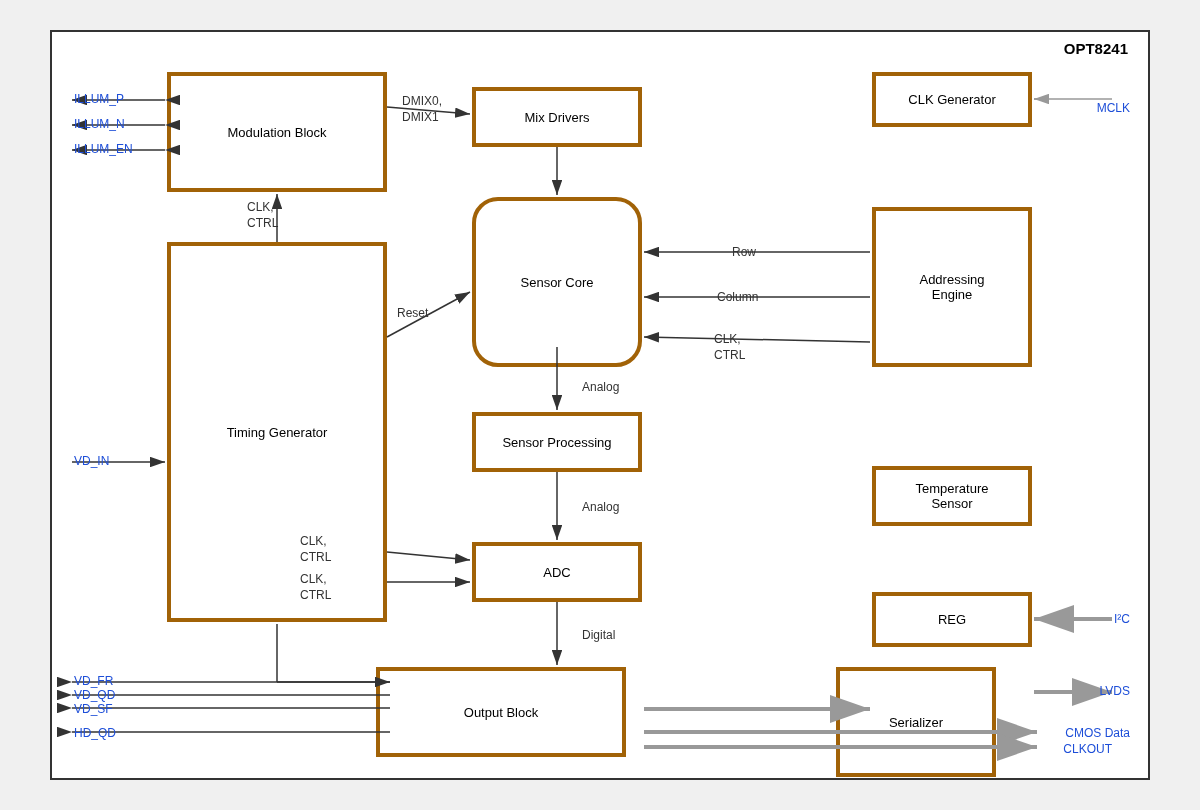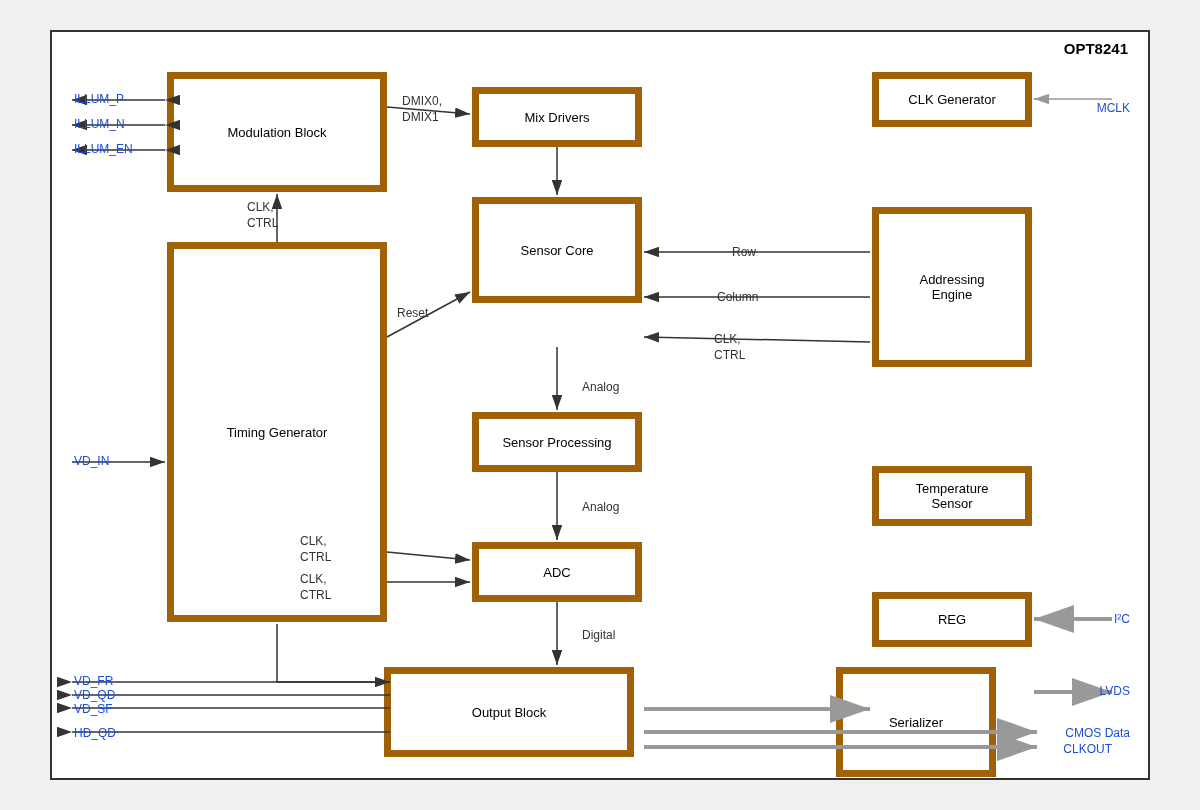--- a/index.html
+++ b/index.html
@@ -22,21 +22,21 @@
     .title {
       position: absolute;
       top: 8px;
       right: 20px;
       font-weight: bold;
       font-size: 15px;
     }
     
     .block {
       position: absolute;
-      border: 7px solid #a16207;
+      border: 4px solid #a16207;
       background: white;
       display: flex;
       align-items: center;
       justify-content: center;
       text-align: center;
     }
     
     .mod-block {
       left: 115px;
       top: 40px;
@@ -49,21 +49,22 @@
       left: 420px;
       top: 55px;
       width: 170px;
       height: 60px;
     }
     
     .sensor-block {
       left: 420px;
       top: 165px;
       width: 170px;
-      height: 106px;
+      height: 170px;
+      border-radius: 26px;
     }
     
     .analog-proc-block {
       left: 420px;
       top: 380px;
       width: 170px;
       height: 60px;
     }
     
     .adc-block {
@@ -74,21 +75,21 @@
     }
     
     .timing-block {
       left: 115px;
       top: 210px;
       width: 220px;
       height: 380px;
     }
     
     .output-block {
-      left: 332px;
+      left: 324px;
       top: 635px;
       width: 250px;
       height: 90px;
     }
     
     .clk-gen-block {
       left: 820px;
       top: 40px;
       width: 160px;
       height: 55px;

